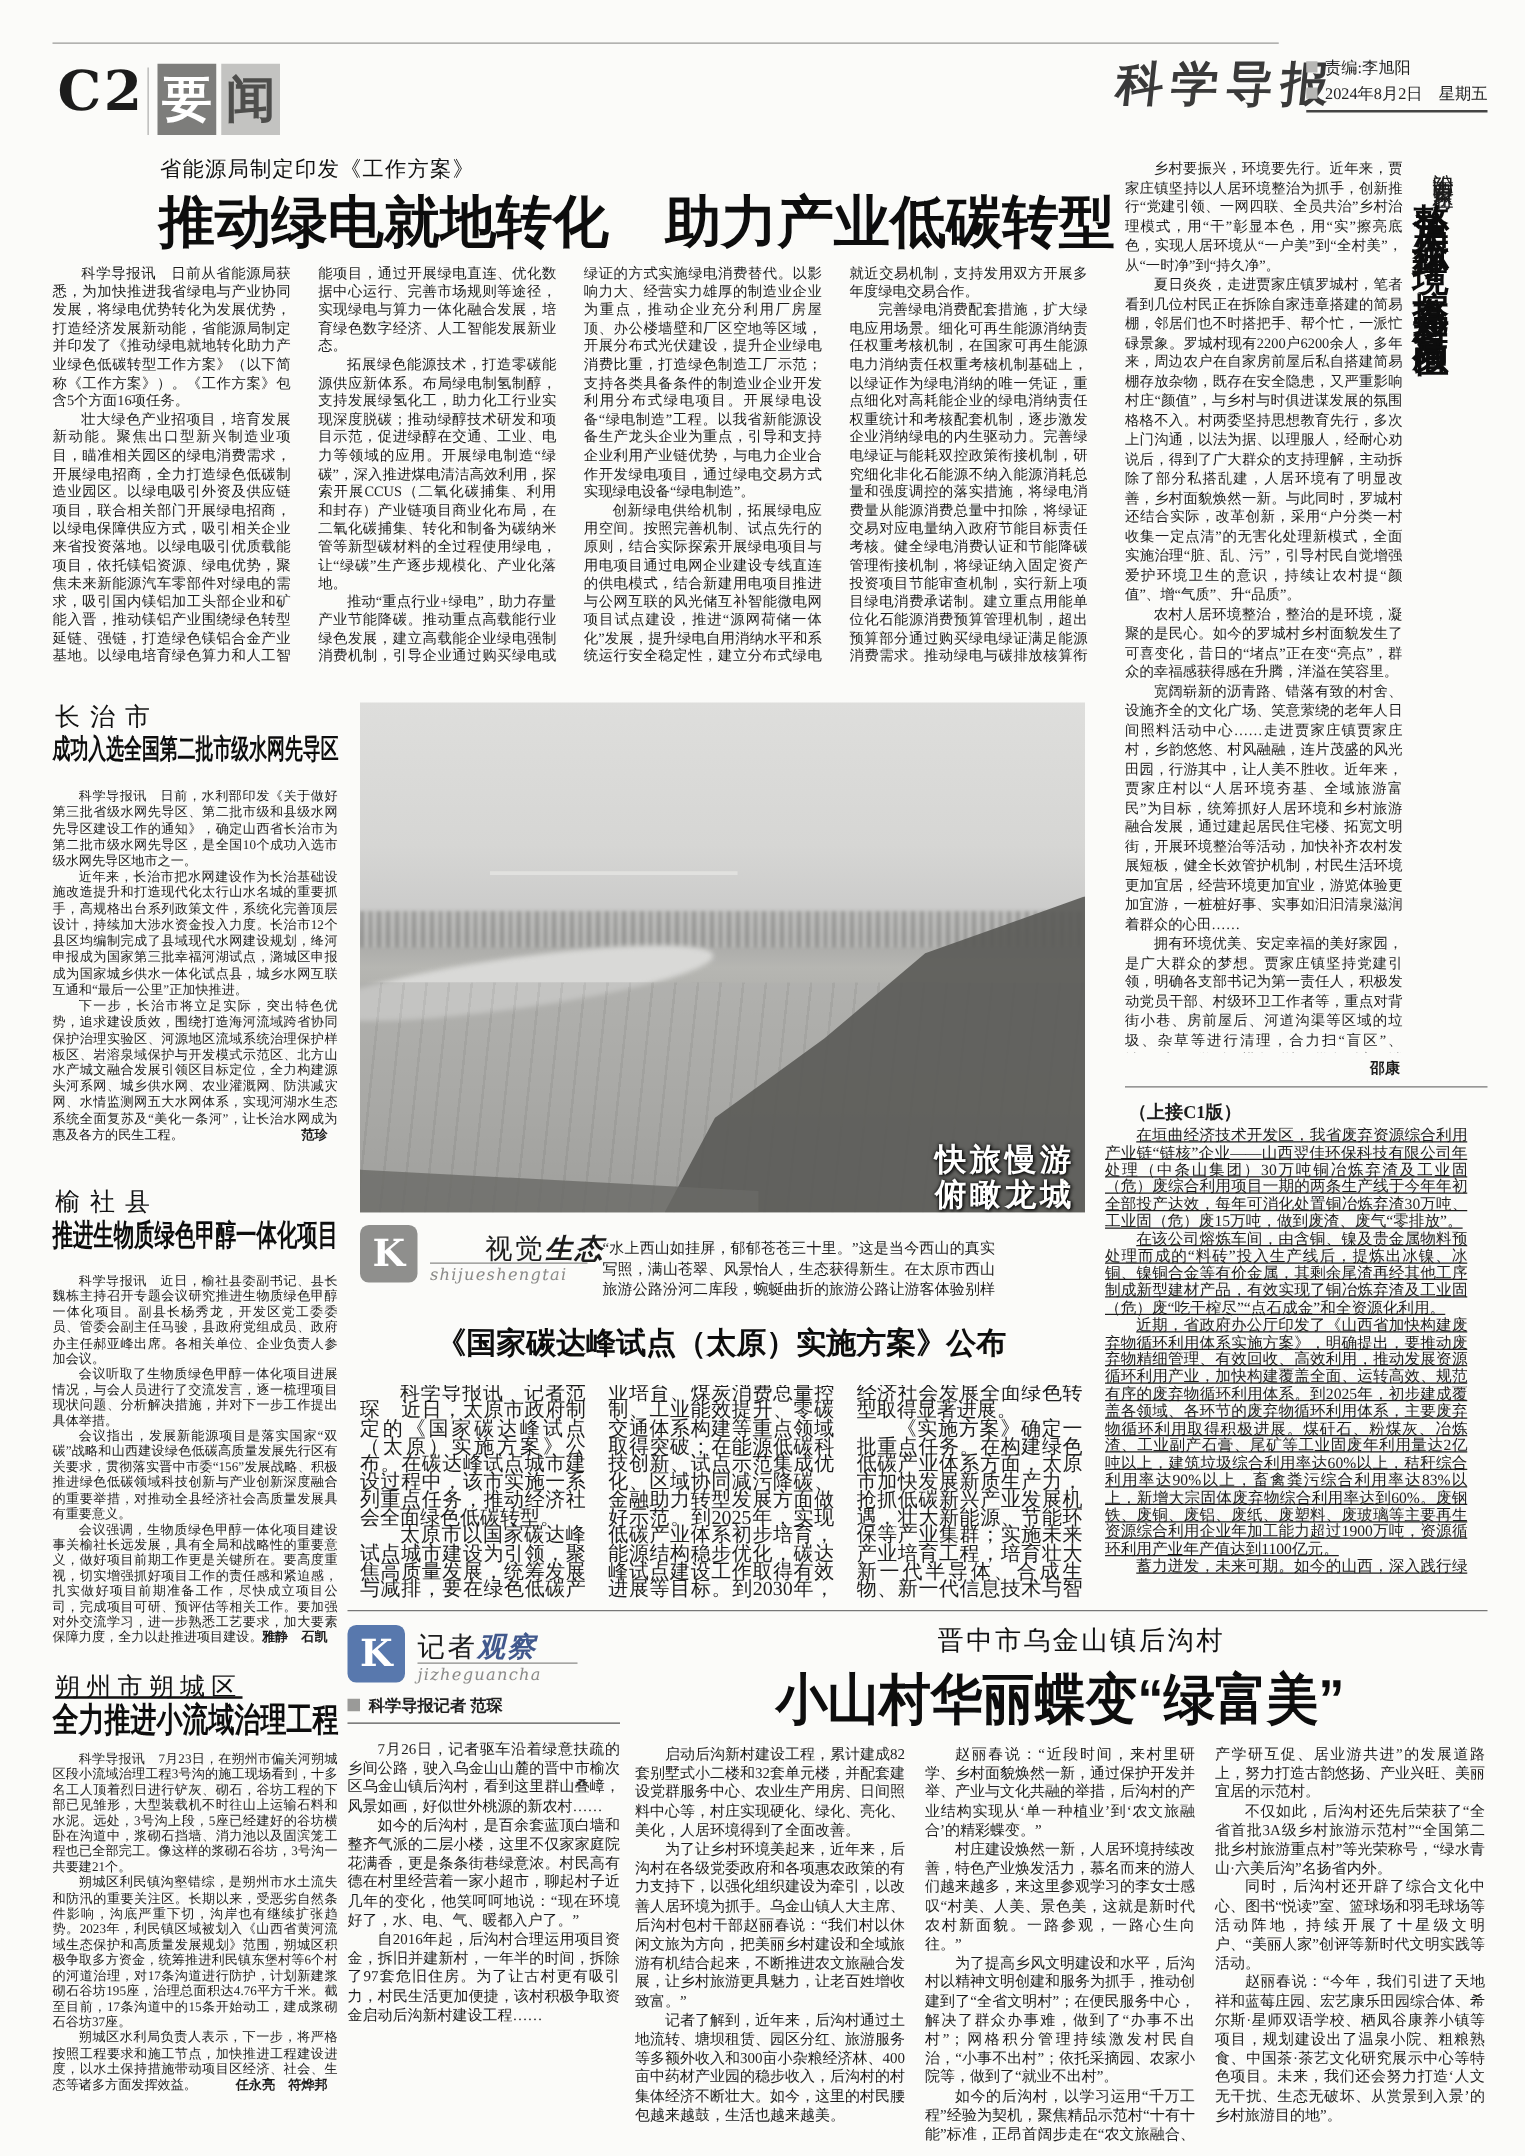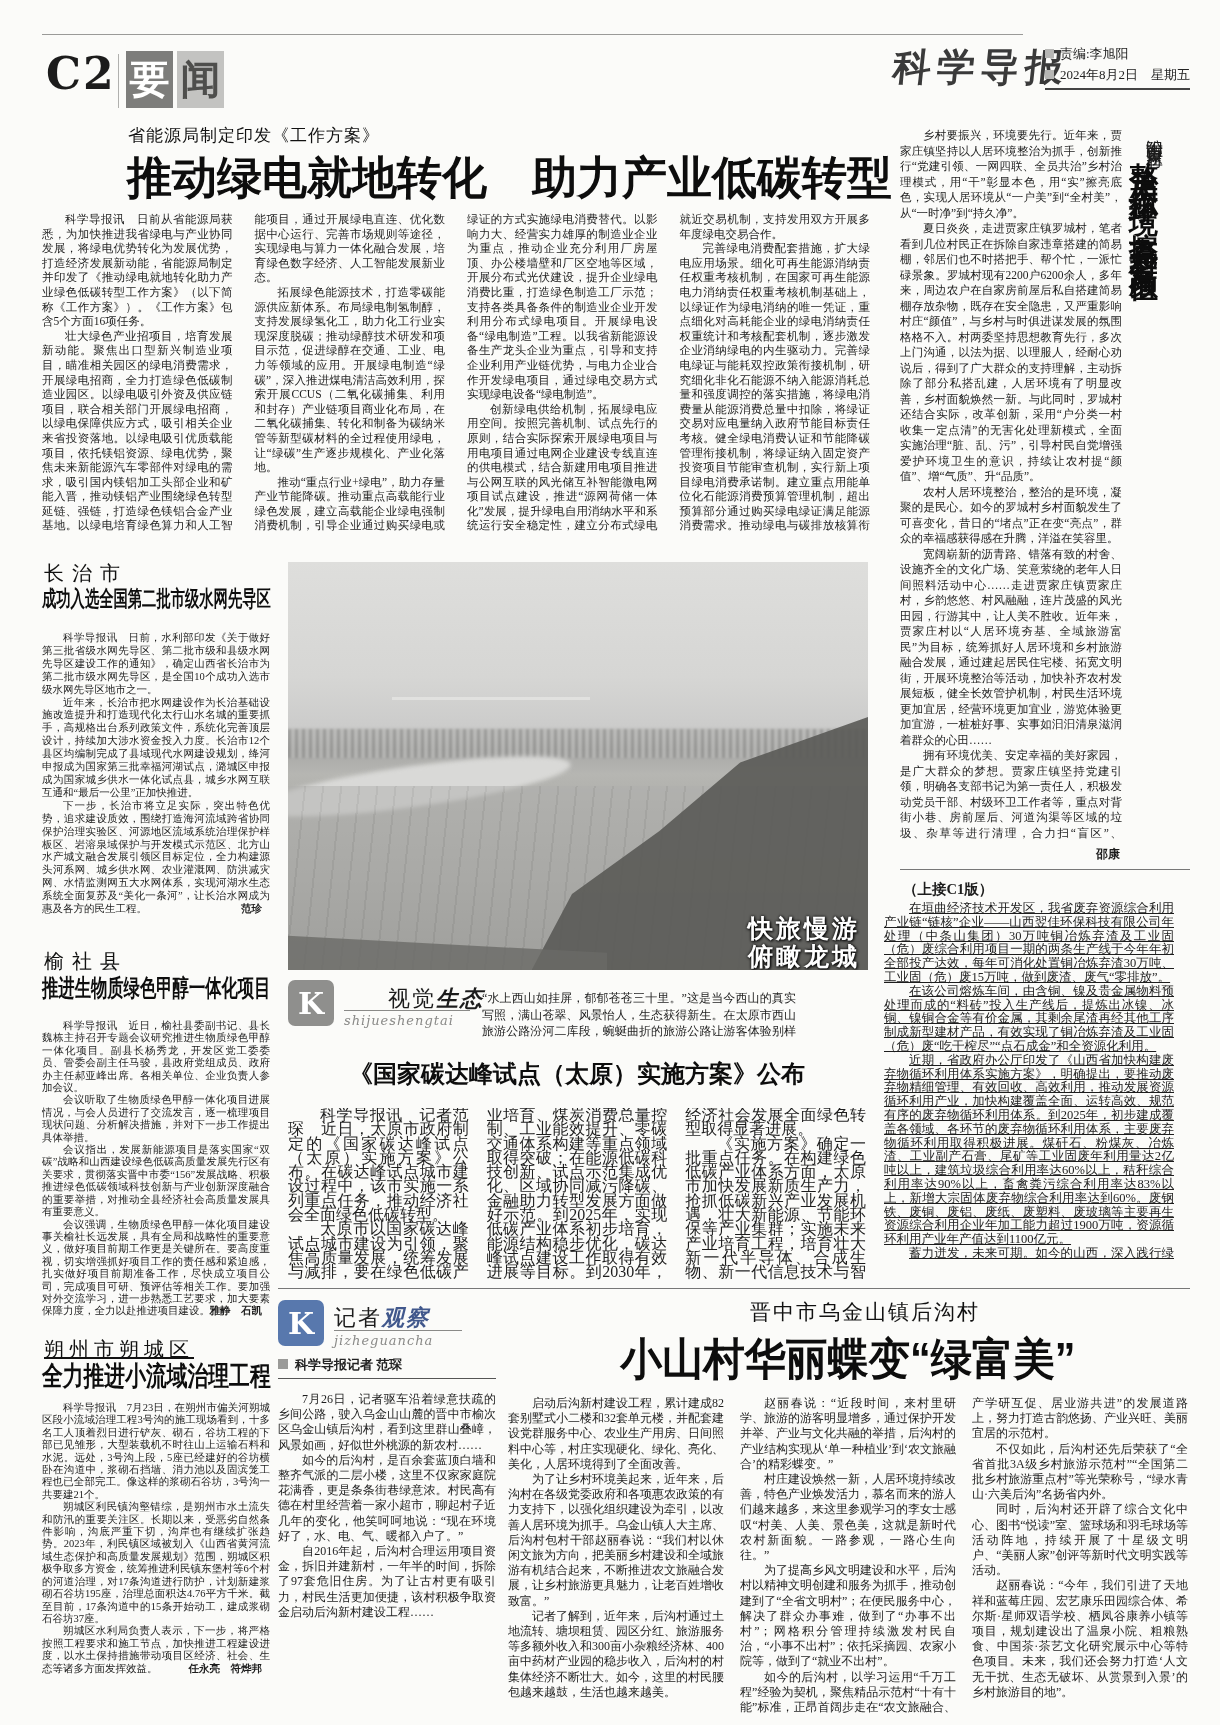--- a/index.html
+++ b/index.html
@@ -189,21 +189,21 @@
         <p>7月26日，记者驱车沿着绿意扶疏的乡间公路，驶入乌金山山麓的晋中市榆次区乌金山镇后沟村，看到这里群山叠嶂，风景如画，好似世外桃源的新农村……</p>
         <p>如今的后沟村，是百余套蓝顶白墙和整齐气派的二层小楼，这里不仅家家庭院花满香，更是条条街巷绿意浓。村民高有德在村里经营着一家小超市，聊起村子近几年的变化，他笑呵呵地说：“现在环境好了，水、电、气、暖都入户了。”</p>
         <p>自2016年起，后沟村合理运用项目资金，拆旧并建新村，一年半的时间，拆除了97套危旧住房。为了让古村更有吸引力，村民生活更加便捷，该村积极争取资金启动后沟新村建设工程……</p>
       </div>
   </div>
   <div class="abs art cols" style="left:508px;top:1396px;width:680px;height:322px;column-count:3;column-gap:16px;font-size:12px;line-height:15.2px;">
     <div>
         <p>启动后沟新村建设工程，累计建成82套别墅式小二楼和32套单元楼，并配套建设党群服务中心、农业生产用房、日间照料中心等，村庄实现硬化、绿化、亮化、美化，人居环境得到了全面改善。</p>
         <p>为了让乡村环境美起来，近年来，后沟村在各级党委政府和各项惠农政策的有力支持下，以强化组织建设为牵引，以改善人居环境为抓手。乌金山镇人大主席、后沟村包村干部赵丽春说：“我们村以休闲文旅为方向，把美丽乡村建设和全域旅游有机结合起来，不断推进农文旅融合发展，让乡村旅游更具魅力，让老百姓增收致富。”</p>
         <p>记者了解到，近年来，后沟村通过土地流转、塘坝租赁、园区分红、旅游服务等多额外收入和300亩小杂粮经济林、400亩中药材产业园的稳步收入，后沟村的村集体经济不断壮大。如今，这里的村民腰包越来越鼓，生活也越来越美。</p>
-        <p>赵丽春说：“近段时间，来村里研学、旅游的游客明显增多，通过保护开发并举、产业与文化共融的举措，后沟村的产业结构实现从‘单一种植业’到‘农文旅融合’的精彩蝶变。”</p>
+        <p>赵丽春说：“近段时间，来村里研学、乡村面貌焕然一新，通过保护开发并举、产业与文化共融的举措，后沟村的产业结构实现从‘单一种植业’到‘农文旅融合’的精彩蝶变。”</p>
         <p>村庄建设焕然一新，人居环境持续改善，特色产业焕发活力，慕名而来的游人们越来越多，来这里参观学习的李女士感叹“村美、人美、景色美，这就是新时代农村新面貌。一路参观，一路心生向往。”</p>
         <p>为了提高乡风文明建设和水平，后沟村以精神文明创建和服务为抓手，推动创建到了“全省文明村”；在便民服务中心，解决了群众办事难，做到了“办事不出村”；网格积分管理持续激发村民自治，“小事不出村”；依托采摘园、农家小院等，做到了“就业不出村”。</p>
         <p>如今的后沟村，以学习运用“千万工程”经验为契机，聚焦精品示范村“十有十能”标准，正昂首阔步走在“农文旅融合、产学研互促、居业游共进”的发展道路上，努力打造古韵悠扬、产业兴旺、美丽宜居的示范村。</p>
         <p>不仅如此，后沟村还先后荣获了“全省首批3A级乡村旅游示范村”“全国第二批乡村旅游重点村”等光荣称号，“绿水青山·六美后沟”名扬省内外。</p>
         <p>同时，后沟村还开辟了综合文化中心、图书“悦读”室、篮球场和羽毛球场等活动阵地，持续开展了十星级文明户、“美丽人家”创评等新时代文明实践等活动。</p>
         <p>赵丽春说：“今年，我们引进了天地祥和蓝莓庄园、宏艺康乐田园综合体、希尔斯·星师双语学校、栖凤谷康养小镇等项目，规划建设出了温泉小院、粗粮熟食、中国茶·茶艺文化研究展示中心等特色项目。未来，我们还会努力打造‘人文无干扰、生态无破坏、从赏景到入景’的乡村旅游目的地”。</p>
       </div>
   </div>
 
 </div>

